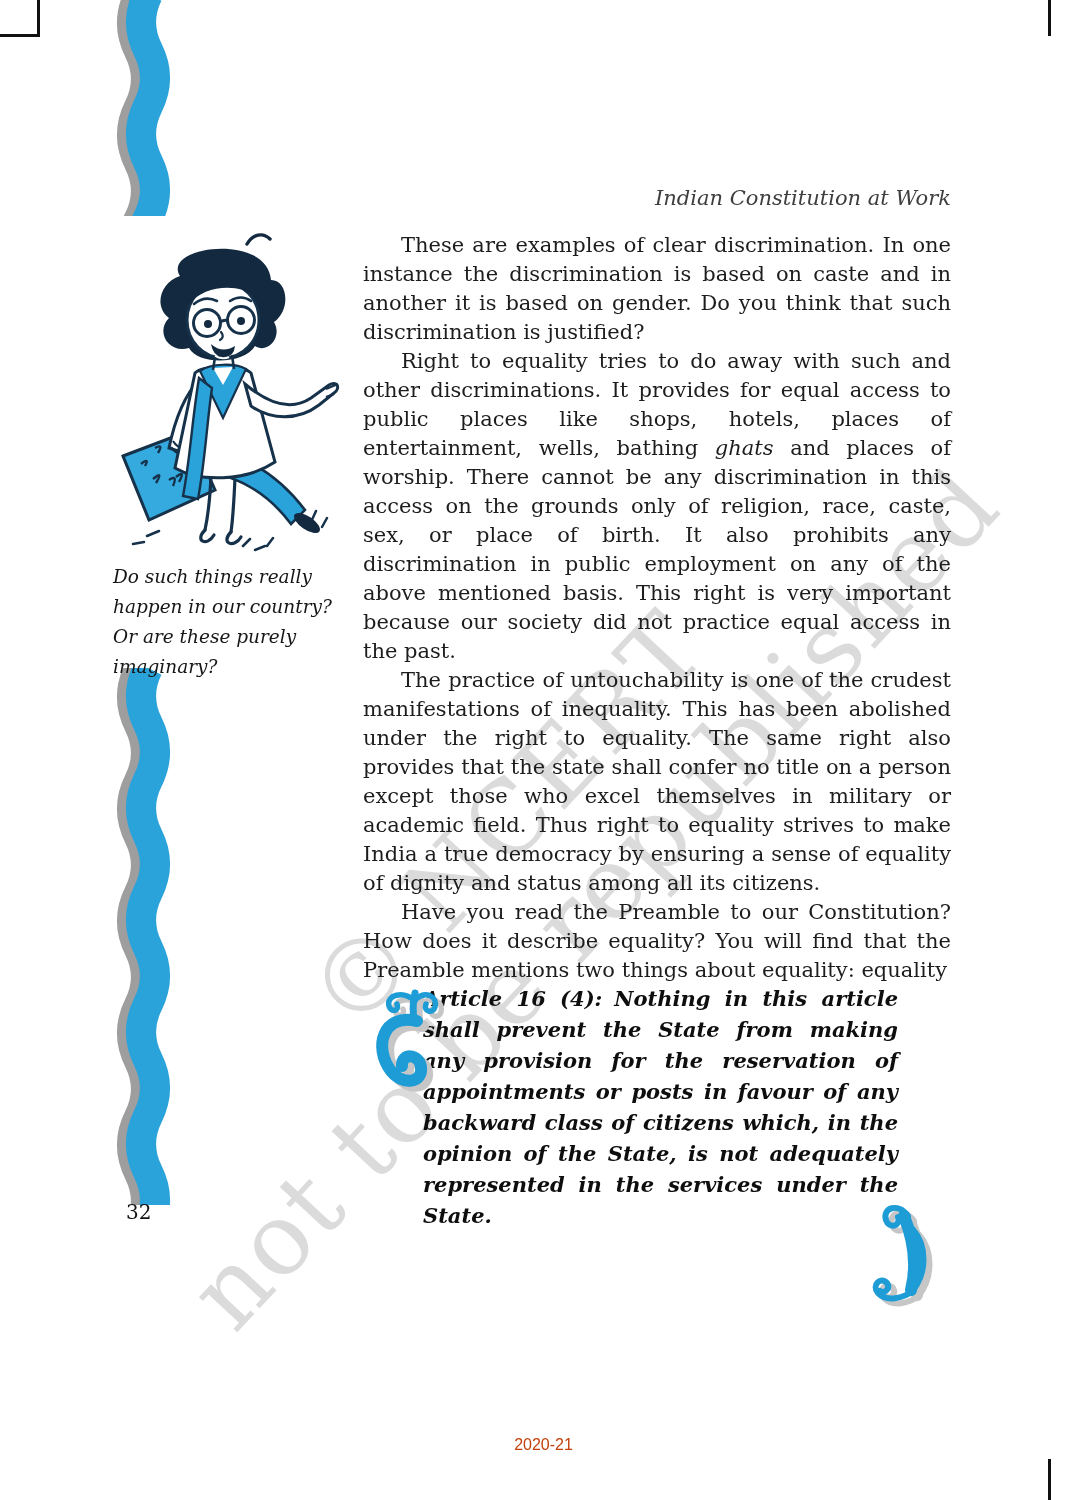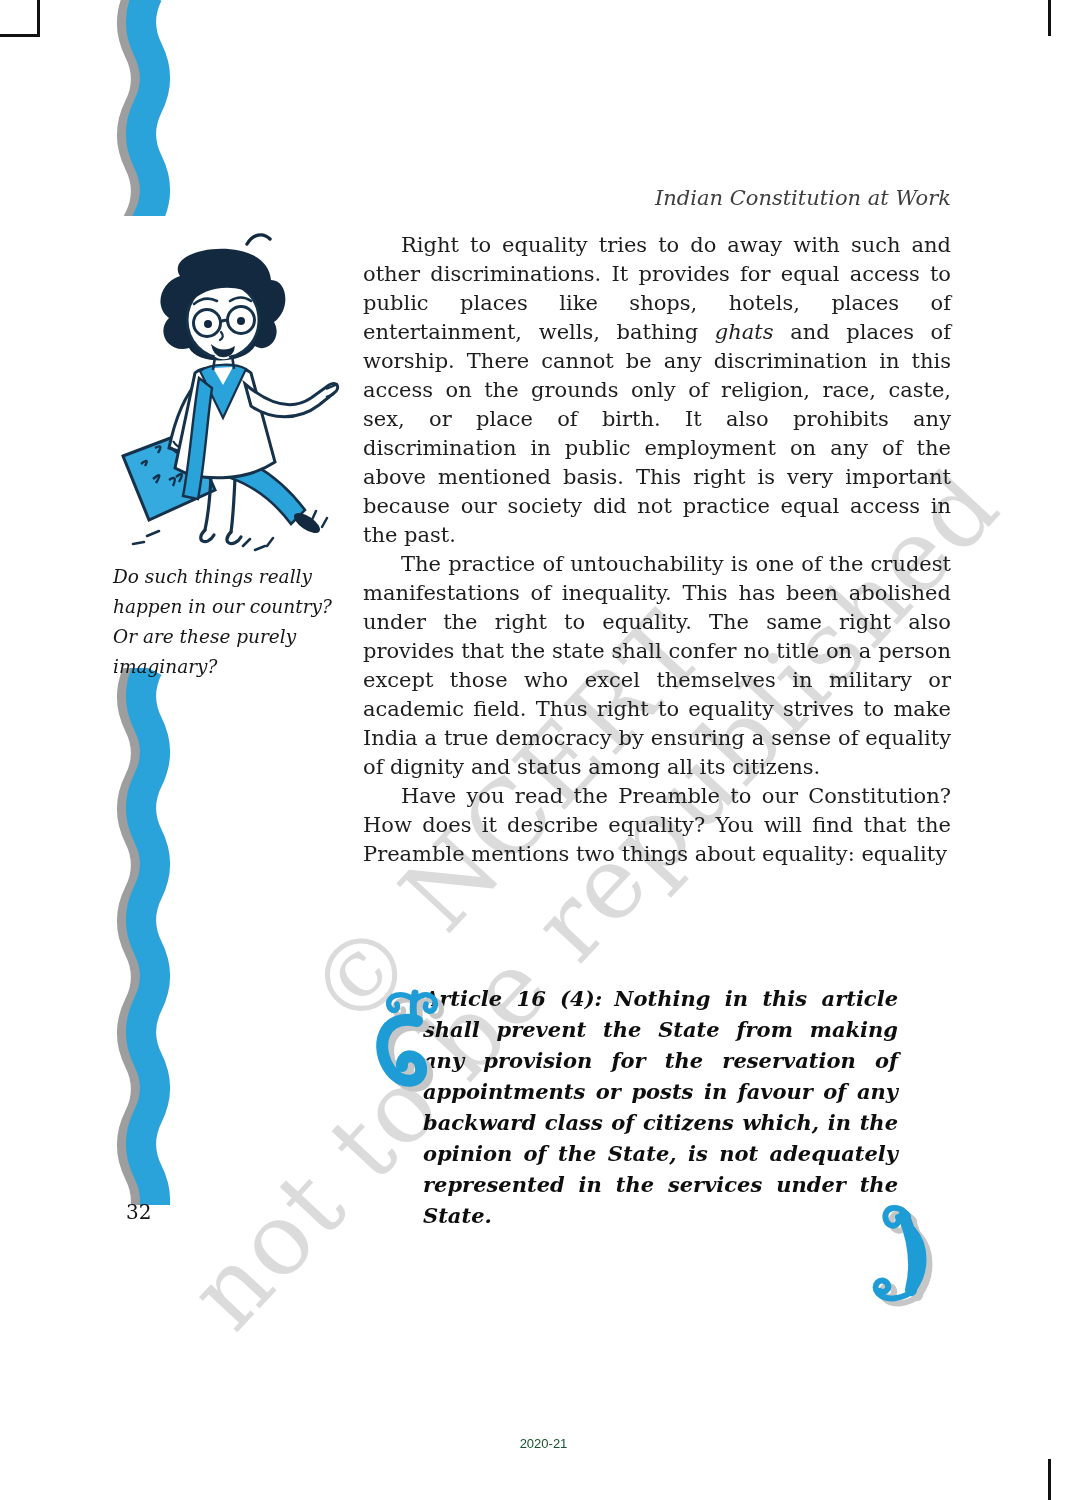--- a/index.html
+++ b/index.html
@@ -53,21 +53,21 @@
     font-weight:bold; font-style:italic; font-size:21px; line-height:31px;
     text-align:justify; color:#0e0e0e;
   }
   .article-label { margin-right:12px; }
   
   .flourish-br { position:absolute; left:866px; top:1200px; width:82px; height:108px;
                  filter:drop-shadow(6px 5px 0 #c6c6c6); }
   
   .pagenum { position:absolute; left:126px; top:1200px; font-size:20px; color:#131313; }
   .footer  { position:absolute; left:0; top:1436px; width:100%; text-align:center;
-             font-family:"Liberation Sans", sans-serif; font-size:13px; color:#14532d; }
+             font-family:"Liberation Sans", sans-serif; font-size:16px; color:#c2410c; }
 </style>
 </head>
 <body>
 
 <div class="page">
 
   <div class="watermark">
     <div class="wm1">© NCERT</div>
     <div class="wm2">not to be republished</div>
   </div>
@@ -141,20 +141,21 @@
         <path d="M126 104 q 4 5 -1 8" fill="none" stroke="#16314a" stroke-width="2.2" stroke-linecap="round"></path>
         <path d="M116 116 q 11 10 24 2 q -1 12 -13 11 q -9 -1 -11 -13 z" fill="#12293f"></path>
         <path d="M120 128 q 8 4 14 1" fill="none" stroke="#ffffff" stroke-width="2"></path>
       </g>
       <path d="M120 129 L 118 142 M137 127 L 139 141" fill="none" stroke="#16314a" stroke-width="2.6"></path>
     </svg>
 
     <div class="caption">Do such things really happen in our country? Or are these purely imaginary?</div>
 
     <div class="bodycol">
+      <p>These are examples of clear discrimination. In one instance the discrimination is based on caste and in another it is based on gender. Do you think that such discrimination is justified?</p>
       <p><span>Right to equality tries to do away with such and other discriminations. It provides for equal access to public places like shops, hotels, places of entertainment, wells, bathing </span><i>ghats</i><span> and places of worship. There cannot be any discrimination in this access on the grounds only of religion, race, caste, sex, or place of birth. It also prohibits any discrimination in public employment on any of the above mentioned basis. This right is very important because our society did not practice equal access in the past.</span></p>
       <p>The practice of untouchability is one of the crudest manifestations of inequality. This has been abolished under the right to equality. The same right also provides that the state shall confer no title on a person except those who excel themselves in military or academic field. Thus right to equality strives to make India a true democracy by ensuring a sense of equality of dignity and status among all its citizens.</p>
       <p>Have you read the Preamble to our Constitution? How does it describe equality? You will find that the Preamble mentions two things about equality: equality</p>
     </div>
 
     <div class="article-box">
       <svg class="article-icon" viewBox="0 0 75 108">
         <g fill="none" stroke="#1e9cd6" stroke-linecap="round">
           <path d="M52 36 C 18 28, 8 62, 26 86 C 38 101, 58 98, 56 82 C 54 68, 36 68, 37 81" stroke-width="12"></path>
           <path d="M50 38 C 46 22, 49 14, 50 8" stroke-width="7"></path>

